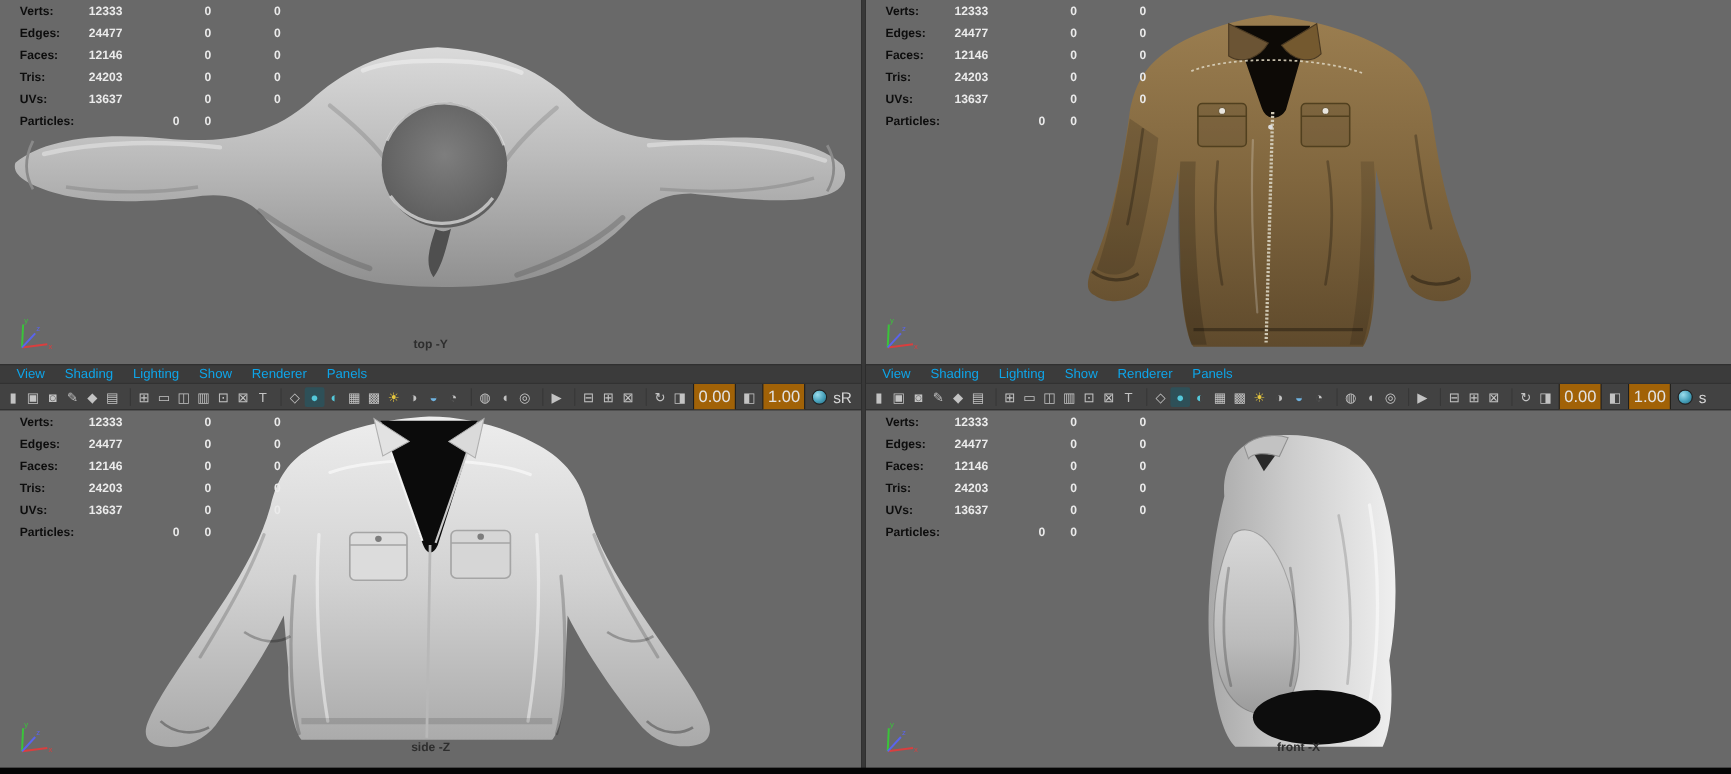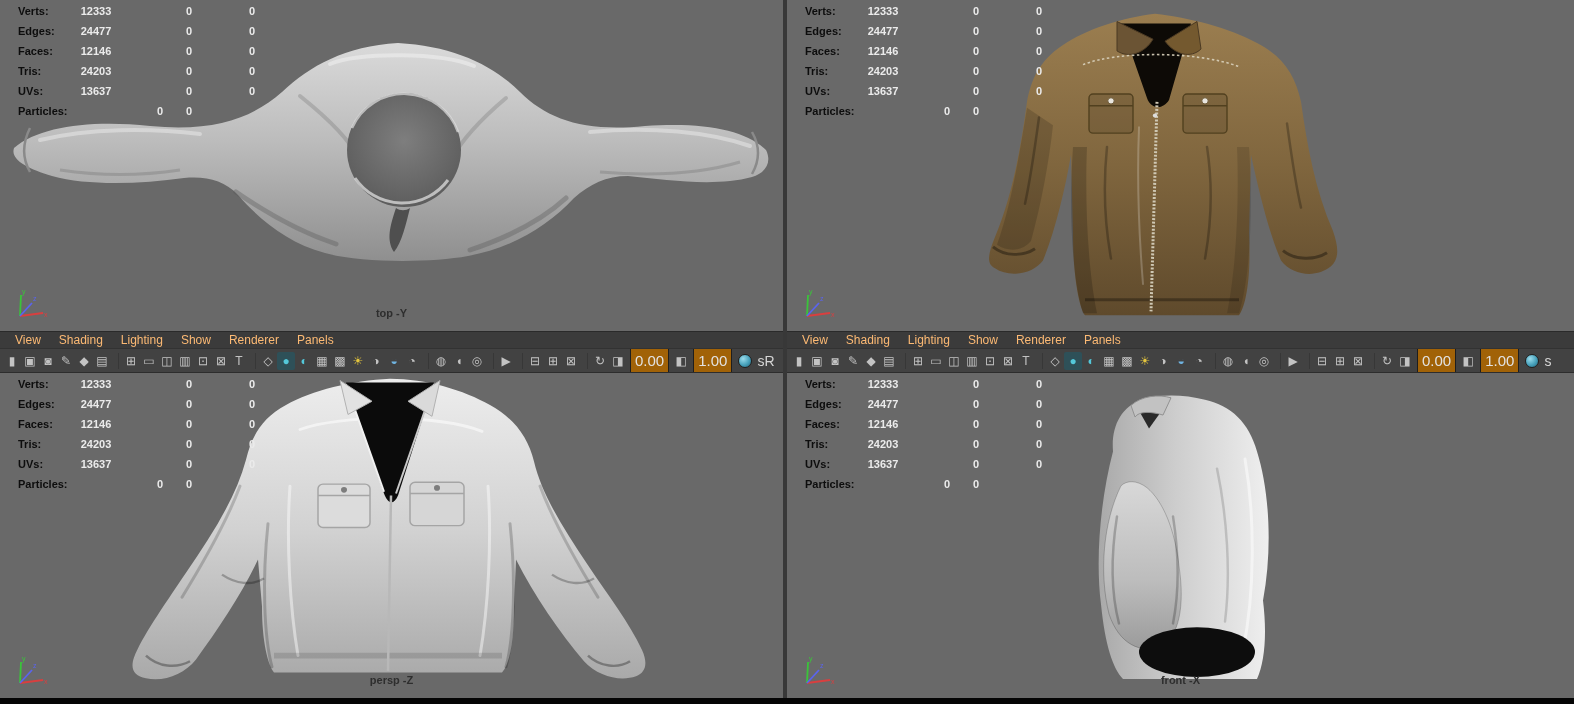--- a/index.html
+++ b/index.html
@@ -27,21 +27,21 @@
   .hud-v.v3{left:249px;}
   .hud-row.particles .v1{left:157px;width:auto;text-align:left;}
 
   .vp-label{position:absolute;left:0;bottom:12px;width:100%;text-align:center;
             color:#2e2e2e;font-size:11px;font-weight:bold;z-index:3;}
   .gizmo{position:absolute;left:12px;bottom:8px;z-index:3;}
 
   
   .menubar{height:18px;background:#3b3b3b;border-top:1px solid #2a2a2a;border-bottom:1px solid #323232;
            display:flex;align-items:center;padding-left:6px;}
-  .menu-item{padding:0 9px;font-size:12px;color:#fdba74;line-height:17px;cursor:default;}
+  .menu-item{padding:0 9px;font-size:12px;color:#0ea5e9;line-height:17px;cursor:default;}
   .toolbar{height:24px;background:#424242;border-bottom:1px solid #2d2d2d;display:flex;
            align-items:center;padding:0 3px;overflow:hidden;white-space:nowrap;}
   .tb-run{display:flex;align-items:center;}
   .tb-icon{display:inline-block;width:18px;height:18px;line-height:18px;text-align:center;
            font-size:12px;color:#c3c3c3;cursor:default;flex:0 0 auto;}
   .tb-icon.active{background:#2e5058;border-radius:2px;}
   .tb-sep{display:inline-block;width:5px;height:16px;border-right:1px solid #373737;margin:0 3px;flex:0 0 auto;}
   .tb-field{display:inline-flex;align-items:center;justify-content:flex-end;min-width:34px;height:31px;
             background:#a16207;border:1px solid #1e1e1e;border-radius:2px;color:#e2e2e2;
             font-size:15px;padding:0 4px;margin:0 3px;flex:0 0 auto;}
@@ -268,21 +268,21 @@
           </div>
         </div>
       <svg class="gizmo" width="38" height="36">
         <line x1="8" y1="29" x2="31" y2="26" stroke="#d93f3f" stroke-width="1.8"></line>
         <line x1="8" y1="29" x2="9" y2="8" stroke="#3ac43a" stroke-width="1.8"></line>
         <line x1="8" y1="29" x2="20" y2="16" stroke="#5a64ee" stroke-width="1.8"></line>
         <text x="32" y="30" fill="#d93f3f" font-size="7">x</text>
         <text x="10" y="7" fill="#3ac43a" font-size="7">y</text>
         <text x="21" y="14" fill="#5a64ee" font-size="7">z</text>
       </svg>
-      <div class="vp-label">persp -Z</div>
+      <div class="vp-label">side -Z</div>
     </div>
   </div>
 
   <div class="col col-right">
 
     <div class="viewport vp-top">
       <svg class="vp-svg" viewBox="0 0 787 338" preserveAspectRatio="none">
         <defs>
           <linearGradient id="gBrown" x1="0" y1="0" x2="0" y2="1">
             <stop offset="0" stop-color="#9b7e50"></stop>

